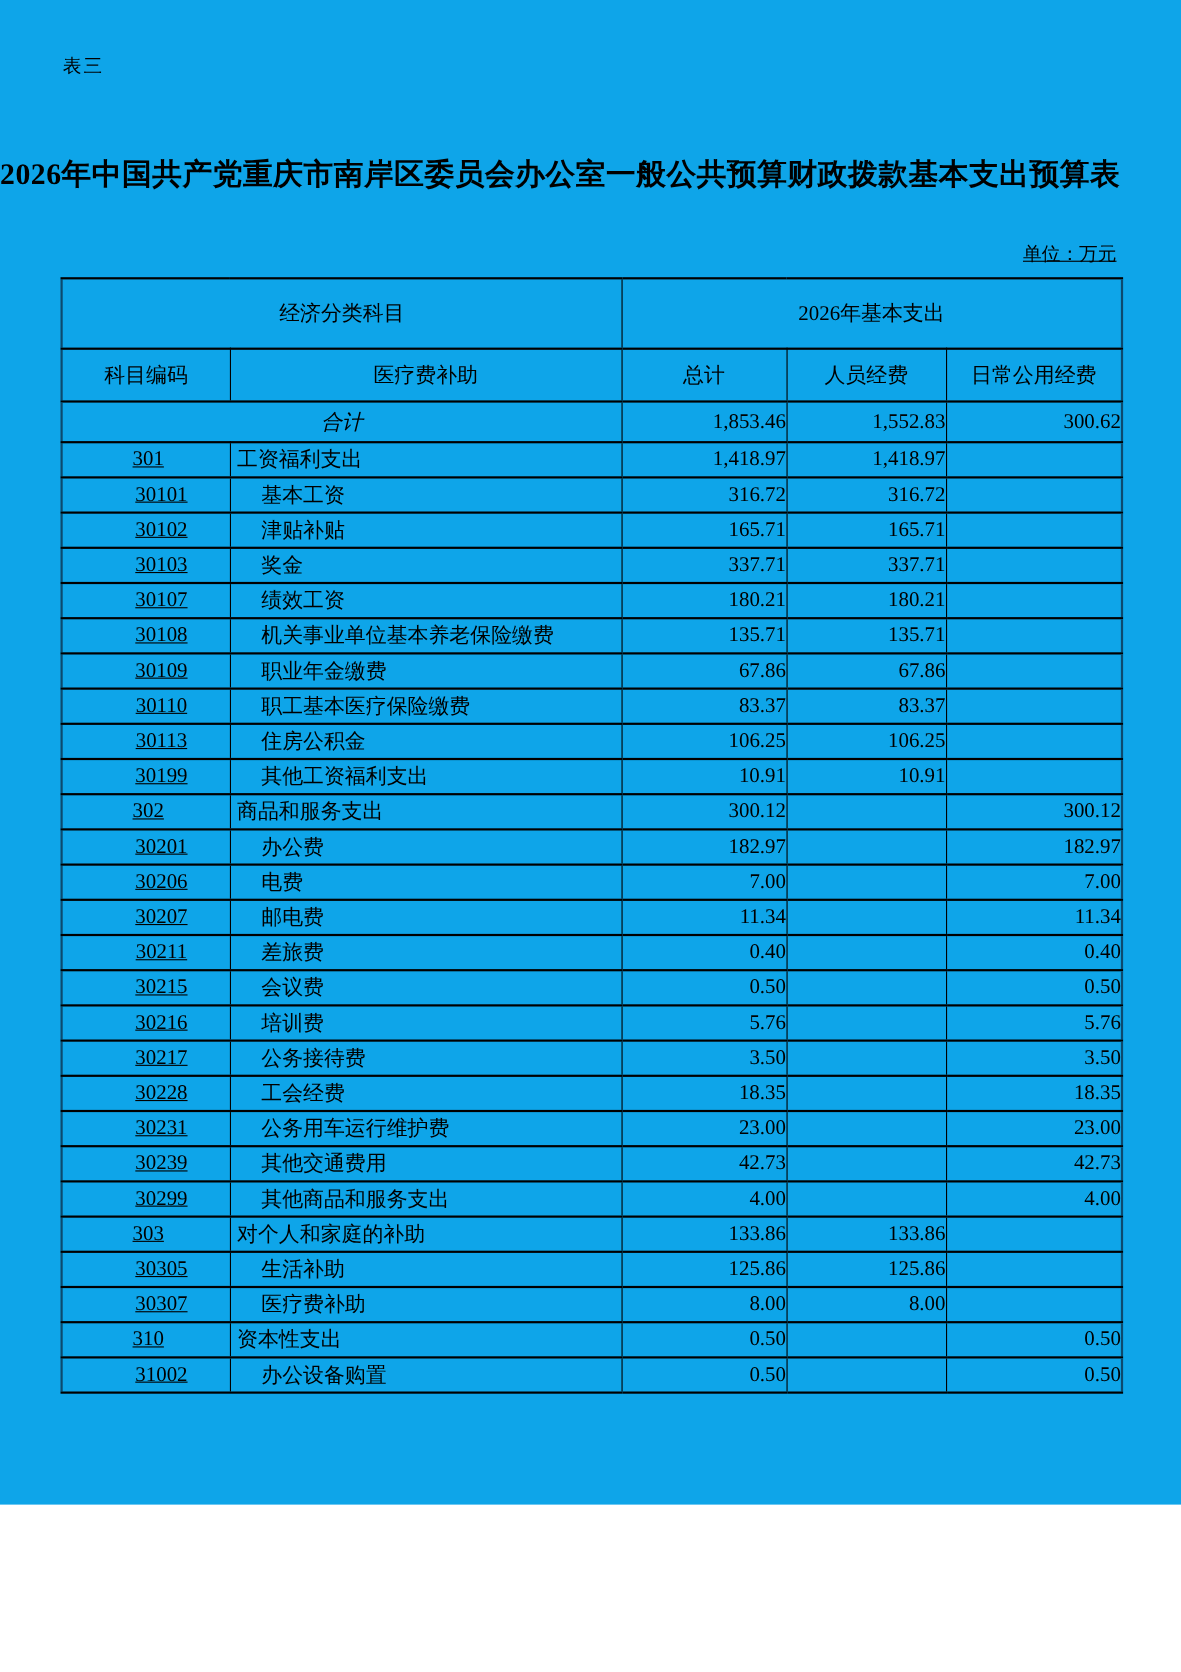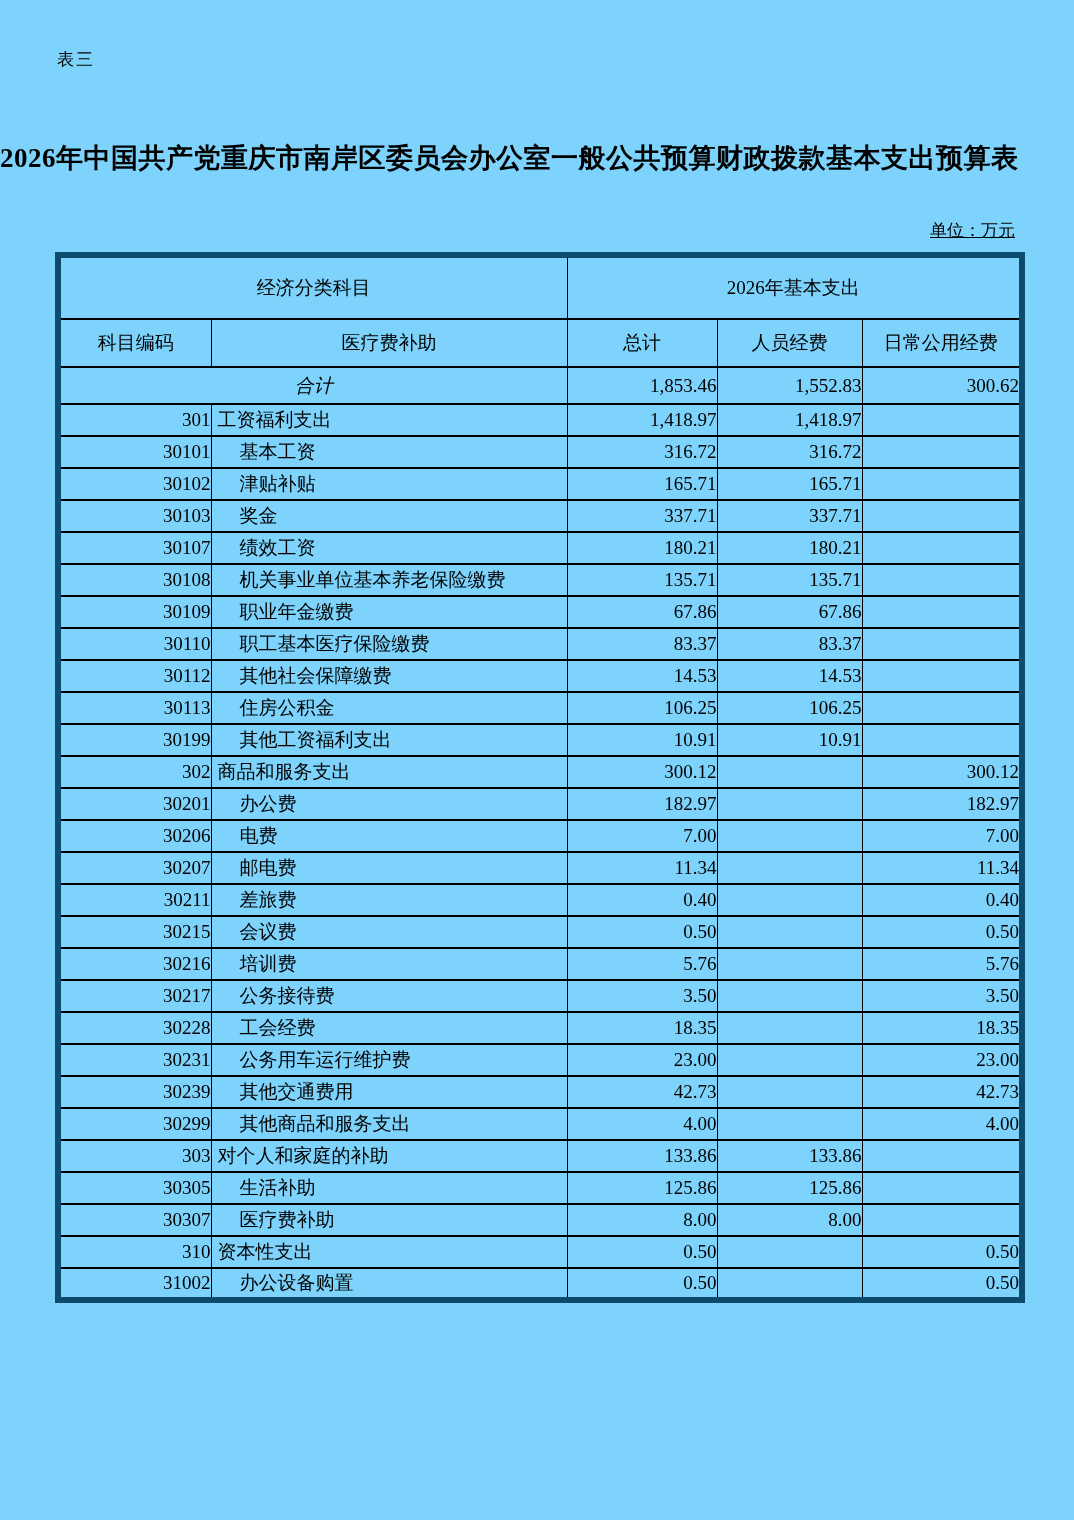--- a/index.html
+++ b/index.html
@@ -5,22 +5,22 @@
   html, body {
     margin: 0;
     padding: 0;
     background: #ffffff;
     color: #000000;
     font-family: "Liberation Serif", "DejaVu Serif", serif;
   }
   .page {
     position: relative;
     width: 1074px;
-    height: 1520px;
-    background: #7dd3fc;
+    height: 1368px;
+    background: #0ea5e9;
     overflow: hidden;
   }
   .doc-tag {
     position: absolute;
     left: 57px;
     top: 48px;
     font-size: 17px;
     letter-spacing: 2px;
   }
   .doc-title {
@@ -41,21 +41,21 @@
     font-size: 17px;
     text-decoration: underline;
   }
   table.budget {
     position: absolute;
     left: 55px;
     top: 252px;
     width: 964px;
     border-collapse: collapse;
     table-layout: fixed;
-    border: 6px solid #0c4a6e;
+    border: 2px solid #0c4a6e;
   }
   table.budget td, table.budget th {
     border-left: 1px solid #000;
     border-right: 1px solid #000;
     border-top: 2px solid #000;
     border-bottom: 2px solid #000;
     padding: 0;
     vertical-align: middle;
     font-size: 19px;
     font-weight: normal;
@@ -88,21 +88,21 @@
     text-align: center;
     font-weight: bold;
     font-size: 19px;
     font-style: italic;
   }
   .total-num {
     text-align: right;
     font-weight: bold;
     padding-right: 5px;
   }
-  td.code { text-align: right; }
+  td.code { text-align: center; text-decoration: underline; }
   td.code.lv1 { padding-left: 4px; }
   td.code.lv2 { padding-left: 28px; }
   td.name { text-align: left; }
   td.name.lv1 { padding-left: 6px; }
   td.name.lv2 { padding-left: 28px; }
   td.num {
     text-align: right;
     padding-right: 5px;
     font-family: "Liberation Serif", "DejaVu Serif", serif;
   }
@@ -197,27 +197,20 @@
           <td class="num"></td>
         </tr>
         <tr class="data-row">
           <td class="code lv2">30110</td>
           <td class="name lv2">职工基本医疗保险缴费</td>
           <td class="num">83.37</td>
           <td class="num">83.37</td>
           <td class="num"></td>
         </tr>
         <tr class="data-row">
-          <td class="code lv2">30112</td>
-          <td class="name lv2">其他社会保障缴费</td>
-          <td class="num">14.53</td>
-          <td class="num">14.53</td>
-          <td class="num"></td>
-        </tr>
-        <tr class="data-row">
           <td class="code lv2">30113</td>
           <td class="name lv2">住房公积金</td>
           <td class="num">106.25</td>
           <td class="num">106.25</td>
           <td class="num"></td>
         </tr>
         <tr class="data-row">
           <td class="code lv2">30199</td>
           <td class="name lv2">其他工资福利支出</td>
           <td class="num">10.91</td>

